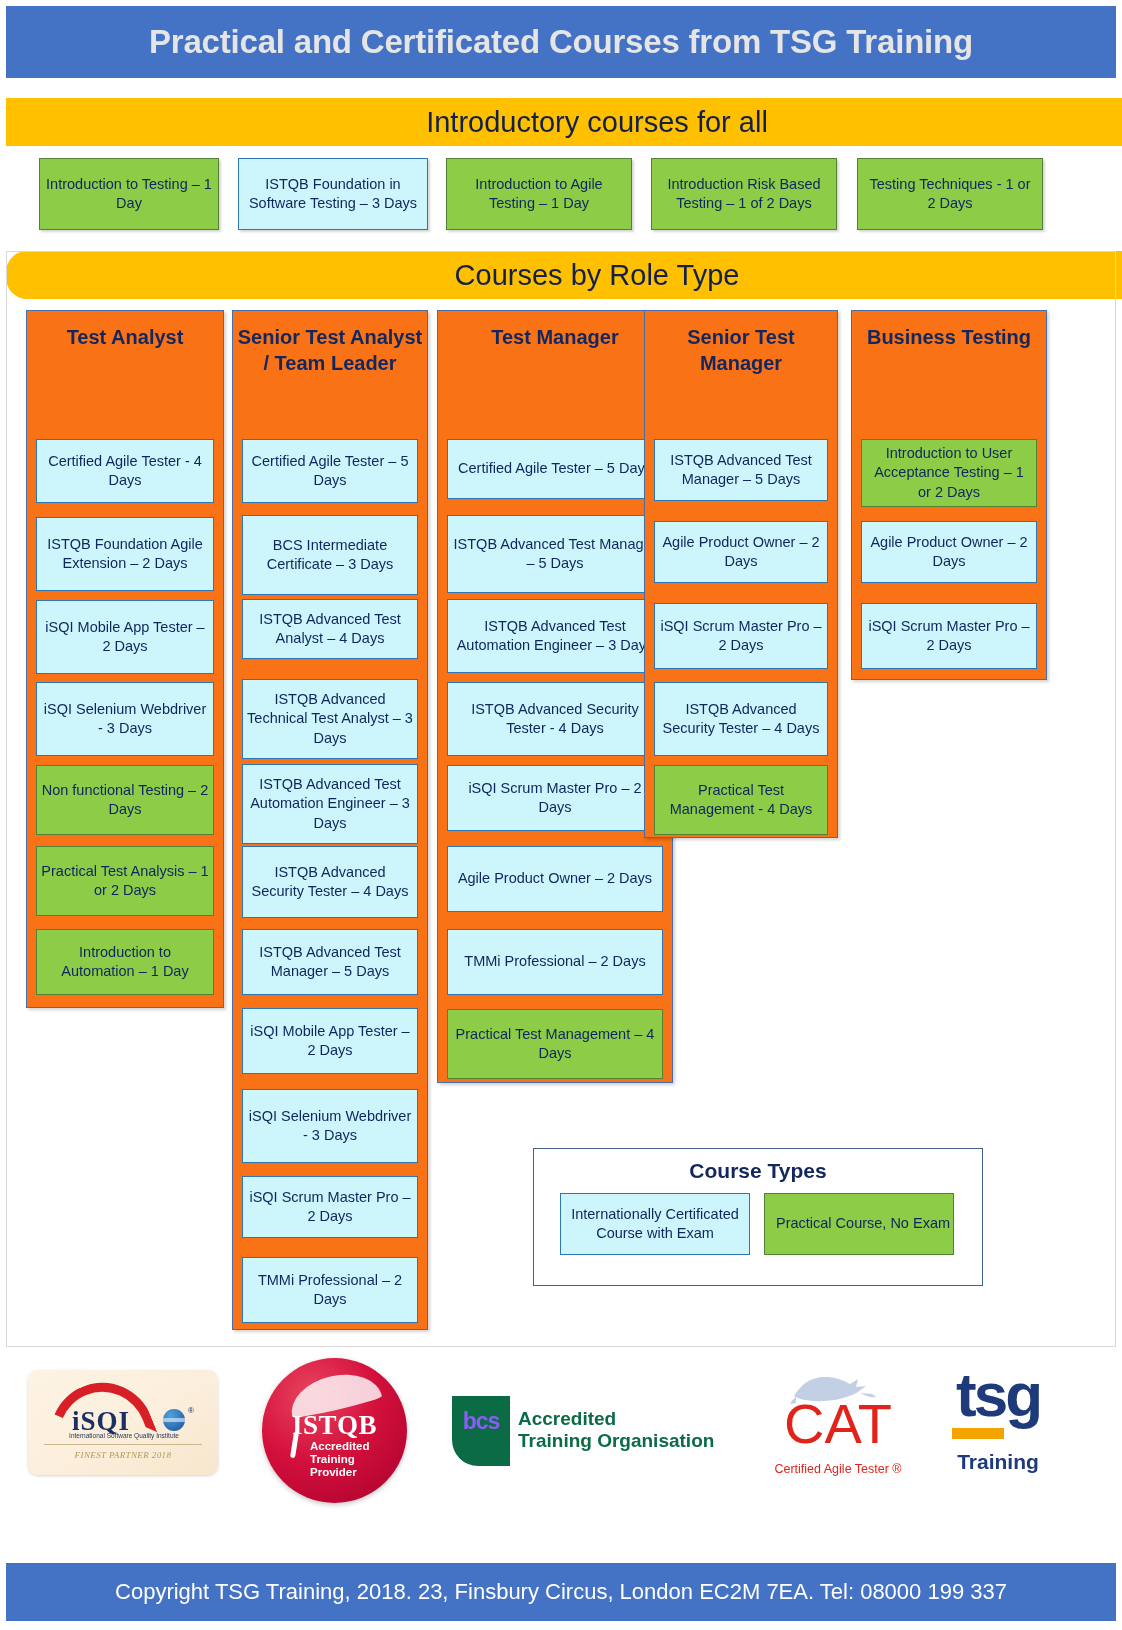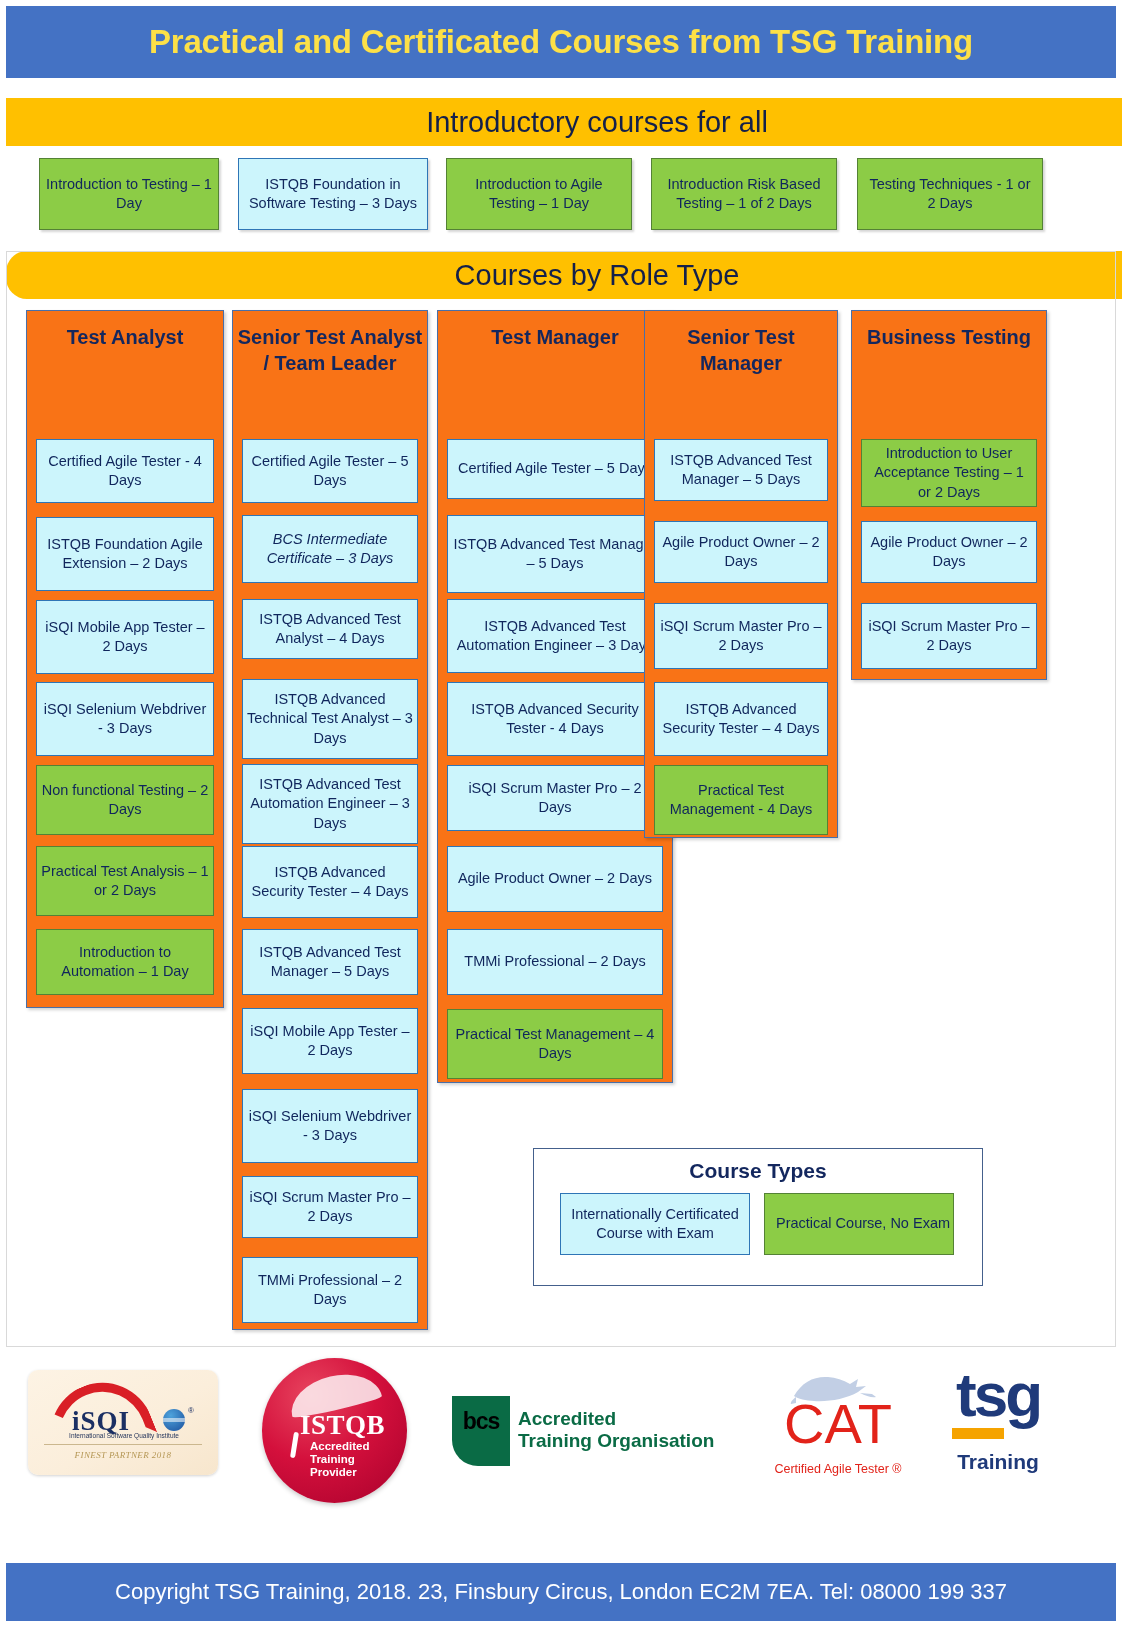--- a/index.html
+++ b/index.html
@@ -9,21 +9,21 @@
     color:#10265c;
   }
   .page{width:1122px;height:1630px;position:relative;background:#fff;}
 
   
   .title-bar{
     position:absolute;left:6px;top:6px;width:1110px;height:72px;
     background:#4472c4;display:flex;align-items:center;justify-content:center;
   }
   .title-bar .title-text{
-    color:#fde047;font-size:33px;font-weight:bold;letter-spacing:-0.2px;
+    color:#e5e5e5;font-size:33px;font-weight:bold;letter-spacing:-0.2px;
     white-space:nowrap;
   }
 
   
   .band{
     background:#ffc000;display:flex;align-items:center;justify-content:center;
     position:absolute;left:6px;width:1110px;padding-left:36px;
   }
   .band .band-text{color:#14204a;font-size:29px;font-weight:400;}
   #band-intro{top:98px;height:48px;}
@@ -121,40 +121,39 @@
     box-shadow:0 2px 5px rgba(0,0,0,.22);}
   #logo-istqb .istqb-gloss{
     position:absolute;left:26px;top:18px;width:92px;height:34px;
     background:rgba(255,255,255,.8);border-radius:50% 50% 46% 46%/90% 90% 10% 10%;
     transform:rotate(-13deg);
   }
   #logo-istqb .istqb-word{
     position:absolute;left:0;top:52px;width:145px;text-align:center;
     font-family:"Liberation Serif",serif;font-size:27px;font-weight:bold;color:#fff;
     letter-spacing:.5px;
-    margin-left:8px;
   }
   #logo-istqb .istqb-sub{
     position:absolute;left:48px;top:82px;width:90px;text-align:left;
     font-size:11.5px;font-weight:bold;color:#fff;line-height:1.12;
   }
   #logo-istqb .istqb-tick{
     position:absolute;left:30px;top:74px;width:5px;height:26px;background:#fff;
     transform:rotate(9deg);border-radius:3px;
   }
 
   
   #logo-bcs{left:452px;top:46px;width:270px;height:74px;}
   #logo-bcs .bcs-shield{
     position:absolute;left:0;top:0;width:58px;height:70px;background:#0a6b45;
     border-radius:0 0 0 26px;
   }
   #logo-bcs .bcs-letters{
     position:absolute;left:4px;top:12px;width:50px;text-align:center;
-    font-size:23px;font-weight:bold;color:#000000;letter-spacing:-1px;
+    font-size:23px;font-weight:bold;color:#8b5cf6;letter-spacing:-1px;
   }
   #logo-bcs .bcs-text{
     position:absolute;left:66px;top:12px;font-size:19px;font-weight:bold;
     color:#0a6b45;line-height:1.14;white-space:nowrap;
   }
 
   
   #logo-cat{left:758px;top:20px;width:160px;height:118px;}
   #logo-cat .cat-animal{
     position:absolute;left:30px;top:0px;width:96px;height:34px;
@@ -223,21 +222,21 @@
         <div class="course cyan" style="top: 206px; height: 74px;">ISTQB Foundation Agile Extension – 2 Days</div>
         <div class="course cyan" style="top: 289px; height: 74px;">iSQI Mobile App Tester – 2 Days</div>
         <div class="course cyan" style="top: 371px; height: 74px;">iSQI Selenium Webdriver - 3 Days</div>
         <div class="course green" style="top: 454px; height: 70px;">Non functional Testing – 2 Days</div>
         <div class="course green" style="top: 535px; height: 70px;">Practical Test Analysis – 1 or 2 Days</div>
         <div class="course green" style="top: 618px; height: 66px;">Introduction to Automation – 1 Day</div>
       </div>
       <div class="col" style="left: 232px; top: 310px; width: 196px; height: 1020px;">
         <div class="col-head">Senior Test Analyst / Team Leader</div>
         <div class="course cyan" style="top: 128px; height: 64px;">Certified Agile Tester – 5 Days</div>
-        <div class="course cyan" style="top: 204px; height: 68px; font-style: italic;">BCS Intermediate Certificate – 3 Days</div>
+        <div class="course cyan" style="top: 204px; height: 80px;">BCS Intermediate Certificate – 3 Days</div>
         <div class="course cyan" style="top: 288px; height: 60px;">ISTQB Advanced Test Analyst – 4 Days</div>
         <div class="course cyan" style="top: 368px; height: 80px;">ISTQB Advanced Technical Test Analyst – 3 Days</div>
         <div class="course cyan" style="top: 453px; height: 80px;">ISTQB Advanced Test Automation Engineer – 3 Days</div>
         <div class="course cyan" style="top: 535px; height: 72px;">ISTQB Advanced Security Tester – 4 Days</div>
         <div class="course cyan" style="top: 618px; height: 66px;">ISTQB Advanced Test Manager – 5 Days</div>
         <div class="course cyan" style="top: 697px; height: 66px;">iSQI Mobile App Tester – 2 Days</div>
         <div class="course cyan" style="top: 778px; height: 74px;">iSQI Selenium Webdriver - 3 Days</div>
         <div class="course cyan" style="top: 865px; height: 62px;">iSQI Scrum Master Pro – 2 Days</div>
         <div class="course cyan" style="top: 946px; height: 66px;">TMMi Professional – 2 Days</div>
       </div>

